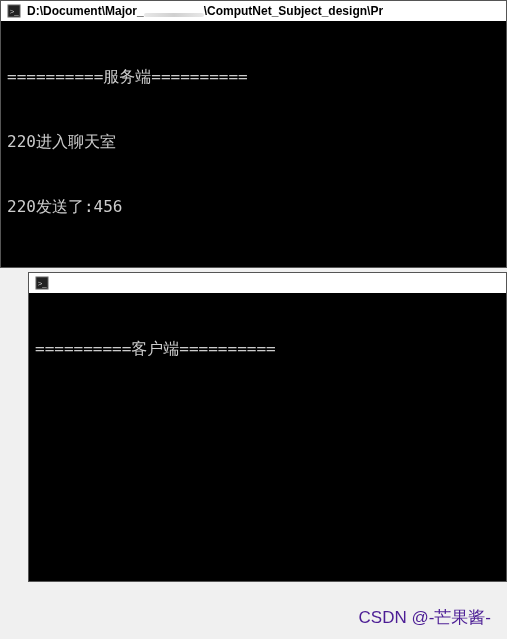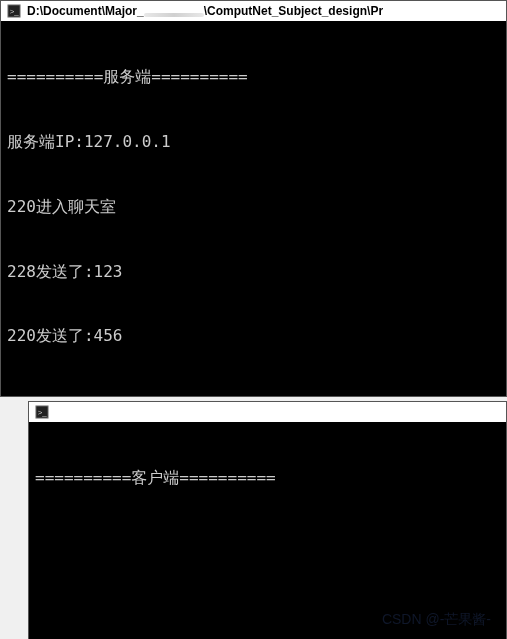--- a/index.html
+++ b/index.html
@@ -60,45 +60,43 @@
       white-space: pre;
       font-family: "NSimSun", "SimSun", monospace;
     }
     .console-body .line { display: block; }
     .w1 { position: relative; }
     .w2 { margin-left: 28px; margin-top: 2px; }
     .watermark {
       position: absolute;
       bottom: 10px;
       right: 16px;
-      color: #0f172a;
-      font-size: 14px;
+      color: #4c1d95;
+      font-size: 17px;
       font-family: "Microsoft YaHei", sans-serif;
     }
   </style>
 </head>
 <body>
 
 <div class="console-window w1">
   <div class="title-bar">
     <span class="icon">
       <svg viewBox="0 0 16 16" width="14" height="14">
           <rect x="1" y="1" width="14" height="14" fill="#222" stroke="#888"></rect>
           <text x="3" y="11" font-size="9" fill="#ccc">&gt;_</text>
         </svg>
     </span>
     <span class="title-text">
       <span>D:\Document\Major_</span><span class="smudge">          </span><span>\ComputNet_Subject_design\Pr</span>
     </span>
   </div>
   <div class="console-body">
     <span class="line">==========服务端==========</span>
-    <span class="line">服务端IP:127.0.0.1</span>
     <span class="line">220进入聊天室</span>
-    <span class="line">228发送了:123</span>
     <span class="line">220发送了:456</span>
   </div>
 </div>
 
 <div class="console-window w2">
   <div class="title-bar">
     <span class="icon">
       <svg viewBox="0 0 16 16" width="14" height="14">
           <rect x="1" y="1" width="14" height="14" fill="#222" stroke="#888"></rect>
           <text x="3" y="11" font-size="9" fill="#ccc">&gt;_</text>

